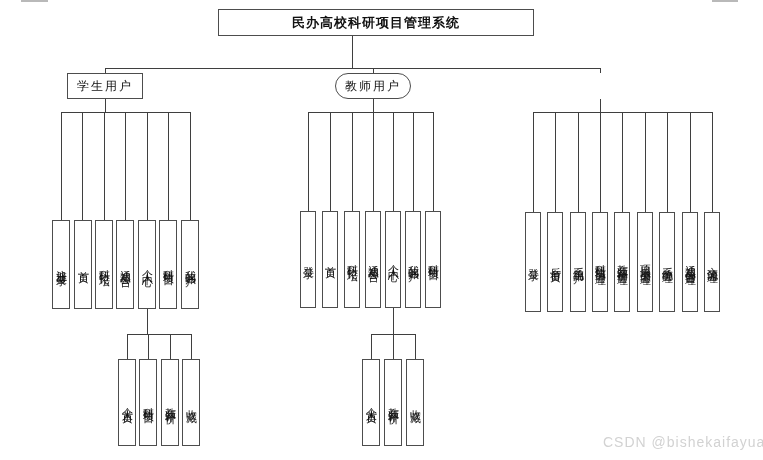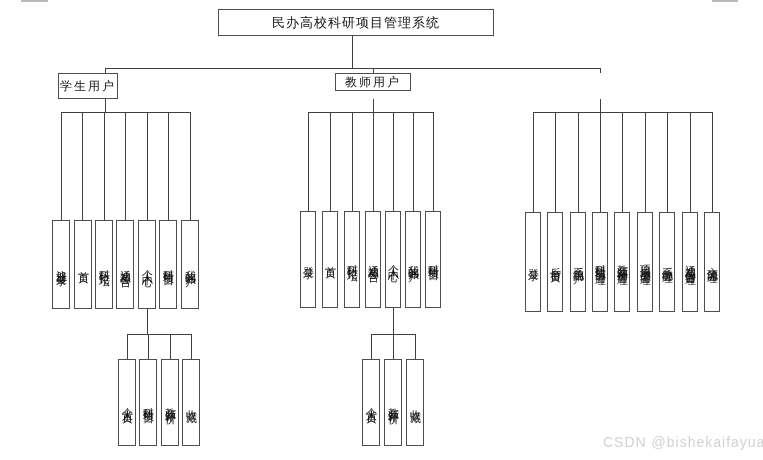--- a/index.html
+++ b/index.html
@@ -17,34 +17,34 @@
   .watermark{position:absolute;font-size:14px;color:#d2d2d2;letter-spacing:1px;white-space:nowrap;}
 </style>
 </head>
 <body>
 
 <div class="canvas">
 
   <div class="artifact" style="left:21px;top:0;width:27px;"></div>
   <div class="artifact" style="left:712px;top:0;width:26px;"></div>
 
-  <div class="node title" style="left:218px;top:9px;width:276px;height:27px;">
+  <div class="node title" style="left:218px;top:9px;width:316px;height:27px;font-weight:bold;">
     <span>民办高校科研项目管理系统</span>
   </div>
 
   <div class="v-line" style="left:352px;top:36px;height:32px;"></div>
   <div class="h-line" style="left:105px;top:68px;width:496px;"></div>
   <div class="v-line" style="left:105px;top:68px;height:5px;"></div>
   <div class="v-line" style="left:373px;top:68px;height:5px;"></div>
   <div class="v-line" style="left:600px;top:68px;height:5px;"></div>
 
-  <div class="node lvl2" style="left:58px;top:73px;width:60px;height:26px;text-align:right;">
+  <div class="node lvl2" style="left:67px;top:73px;width:76px;height:26px;text-align:right;">
     <span>学生用户</span>
   </div>
-  <div class="node lvl2" style="left:335px;top:73px;width:76px;height:18px;">
+  <div class="node lvl2" style="left:335px;top:73px;width:76px;height:26px;border-radius:13px;">
     <span>教师用户</span>
   </div>
 
   <div class="v-line" style="left:105px;top:99px;height:13px;"></div>
   <div class="v-line" style="left:373px;top:99px;height:13px;"></div>
   <div class="v-line" style="left:600px;top:99px;height:13px;"></div>
 
   <div class="h-line" style="left:61px;top:112px;width:130px;"></div>
   <div class="h-line" style="left:308px;top:112px;width:126px;"></div>
   <div class="h-line" style="left:533px;top:112px;width:180px;"></div>

